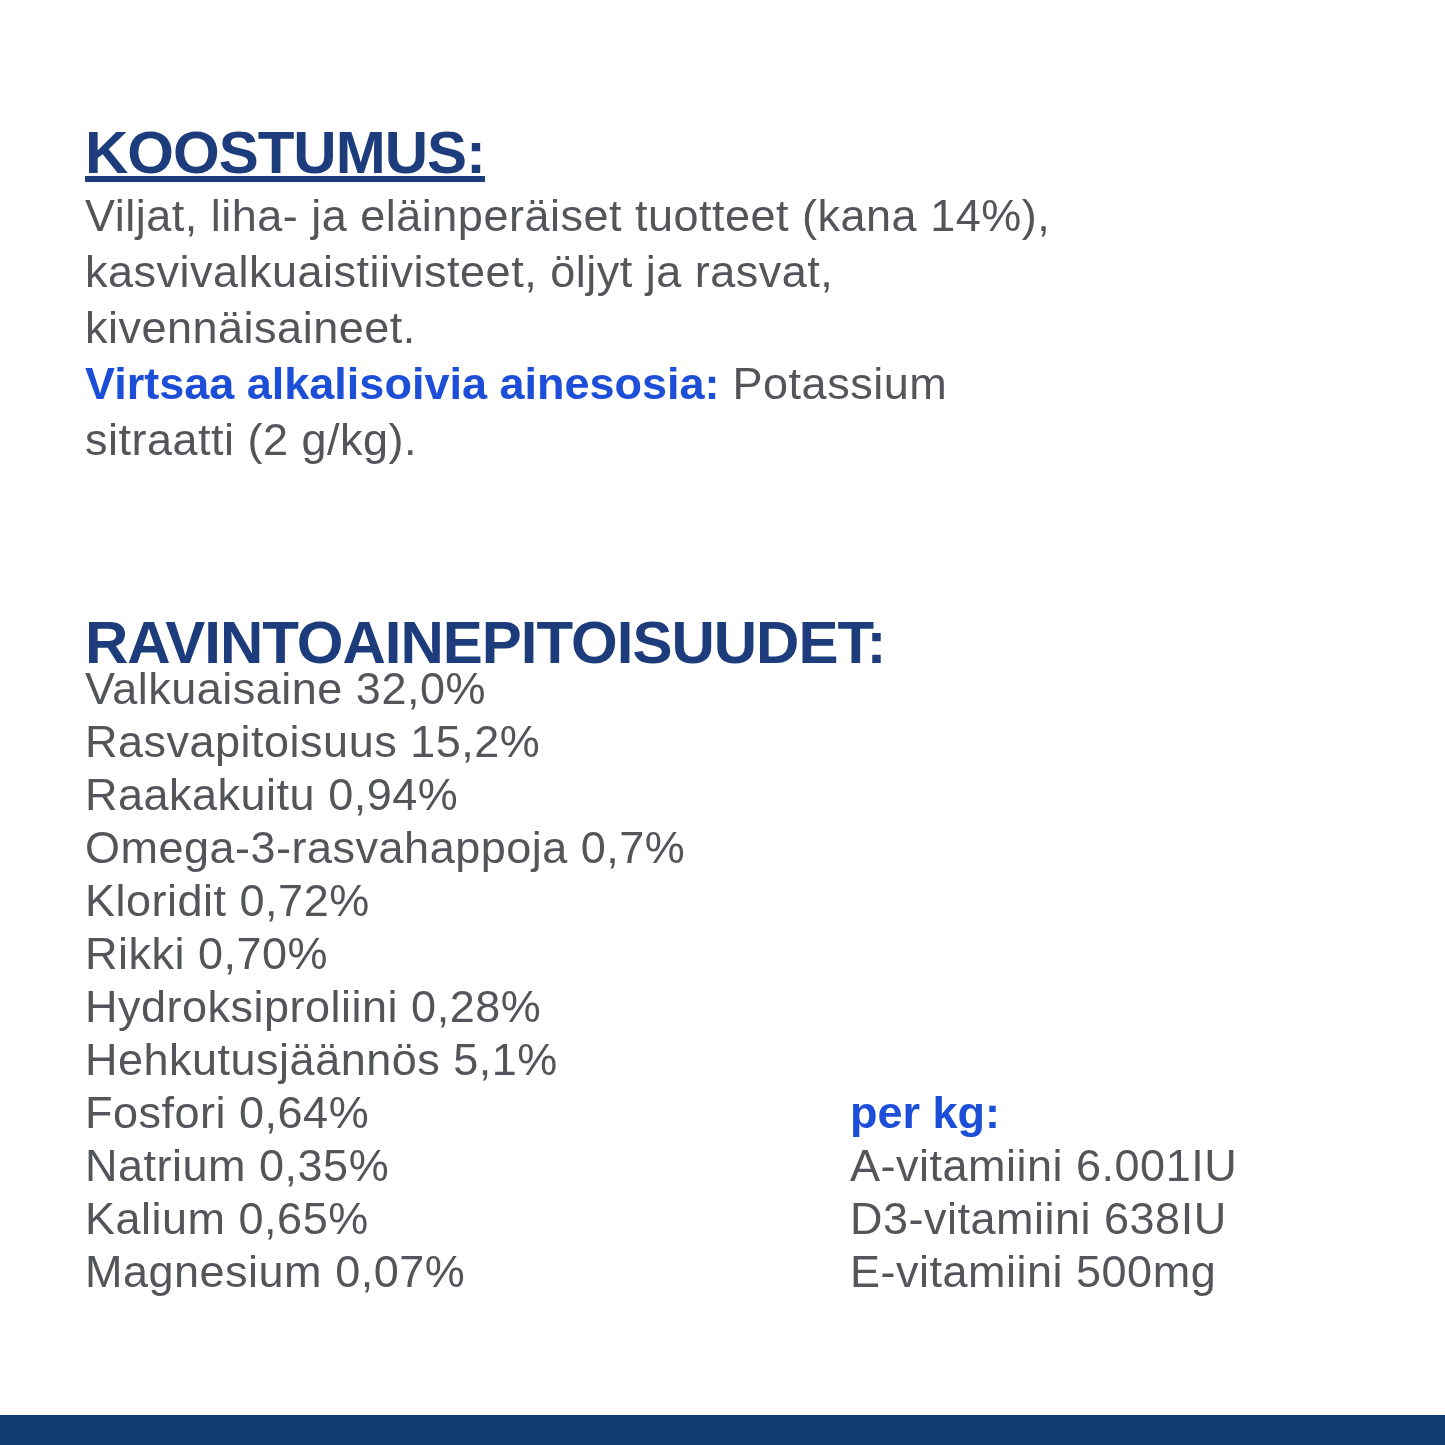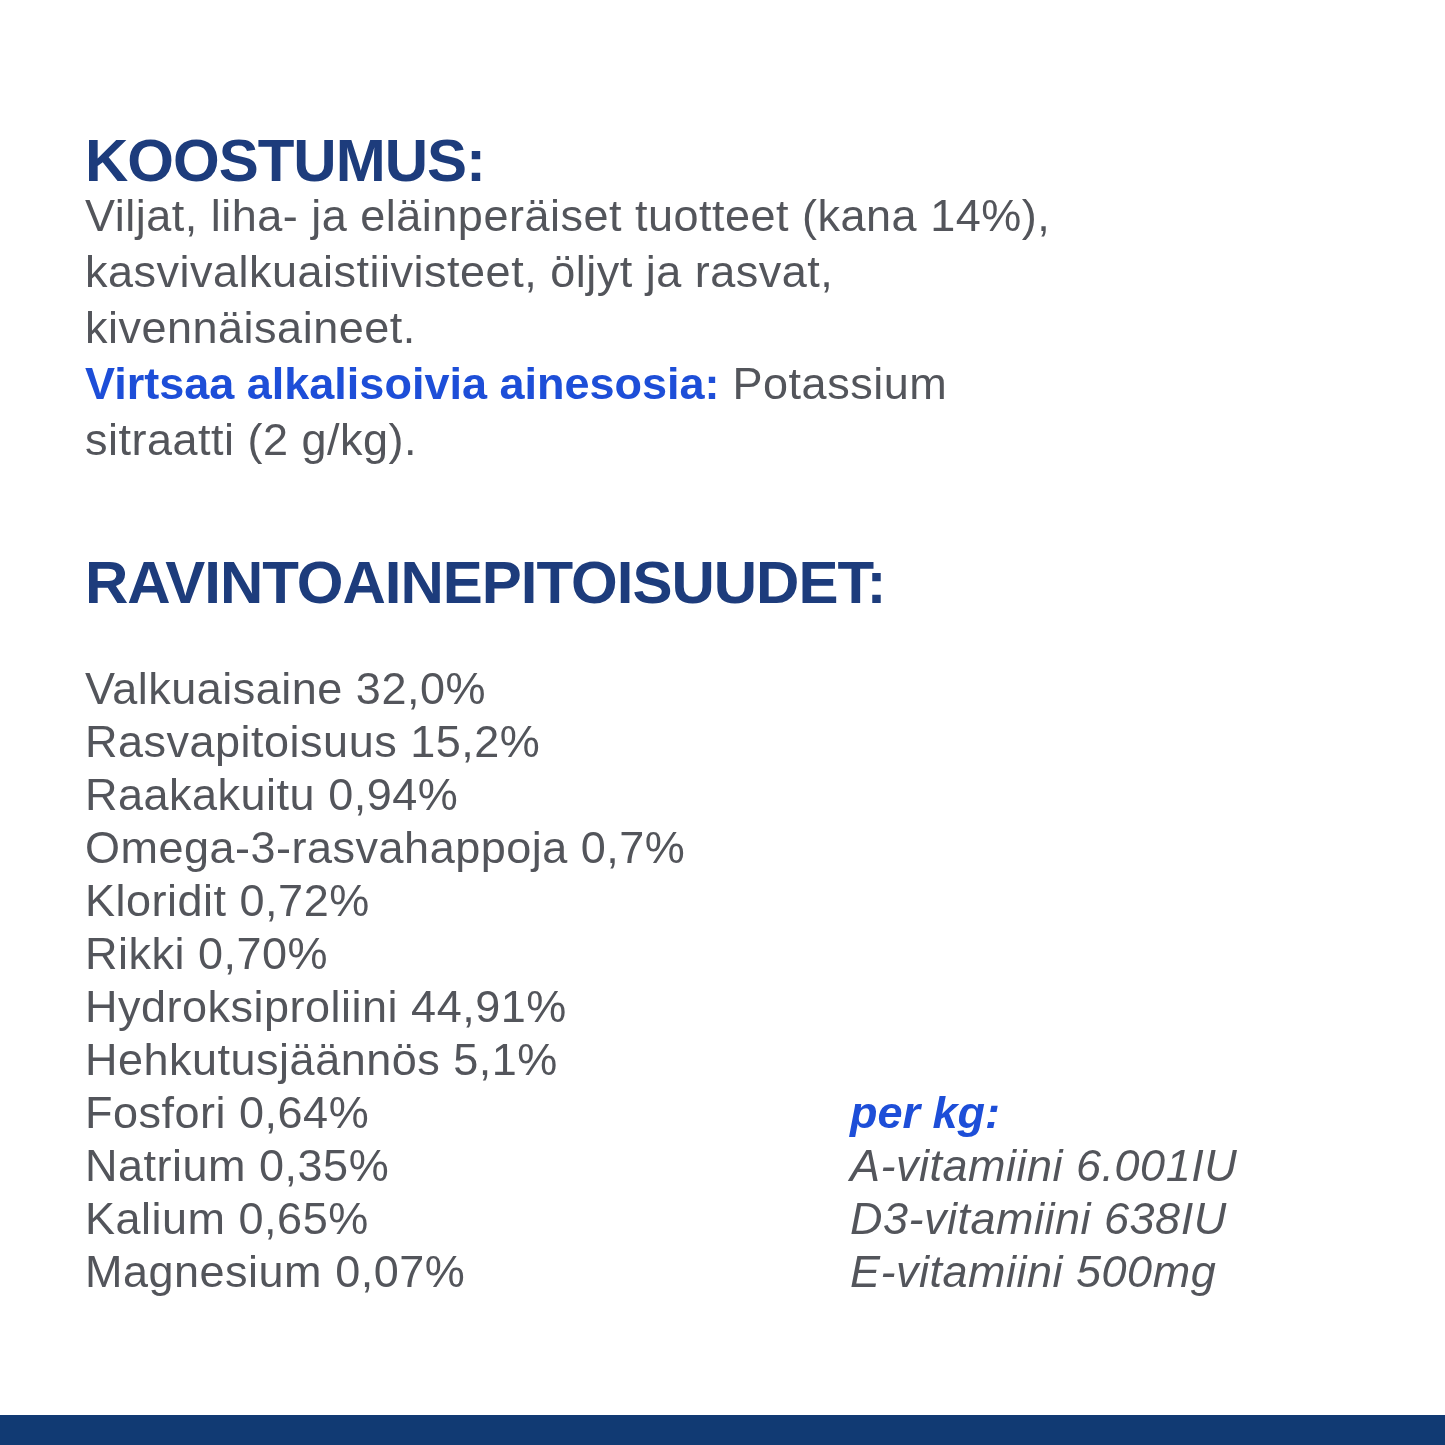--- a/index.html
+++ b/index.html
@@ -17,22 +17,22 @@
   }
   .section-heading {
     position: absolute;
     left: 85px;
     font-size: 60px;
     font-weight: 700;
     letter-spacing: -1px;
     color: #1d3c7c;
     white-space: nowrap;
   }
-  .heading-composition { top: 86px; }
-  .heading-analysis   { top: 536px; margin-top: 12px; }
+  .heading-composition { top: 78px; text-decoration: underline; }
+  .heading-analysis   { top: 596px; margin-top: 12px; }
 
   .body-text {
     color: #53555b;
     font-size: 45px;
     font-weight: 300;
     letter-spacing: 0.5px;
     line-height: 56px;
   }
   .composition-paragraph {
     position: absolute;
@@ -60,21 +60,20 @@
   .per-kg-column {
     position: absolute;
     left: 850px;
     top: 1086px;
     width: 560px;
   }
   .per-kg-column .row,
   .per-kg-column .col-label {
     line-height: 53px;
     white-space: nowrap;
-    font-style: italic;
   }
 
   .footer-bar {
     position: absolute;
     left: 0;
     bottom: 0;
     width: 100%;
     height: 30px;
     background: #113a73;
   }
@@ -103,21 +102,21 @@
       <div class="row"><span>Rasvapitoisuus</span> <span>15,2%</span></div>
 
       <div class="row"><span>Raakakuitu</span> <span>0,94%</span></div>
 
       <div class="row"><span>Omega-3-rasvahappoja</span> <span>0,7%</span></div>
 
       <div class="row"><span>Kloridit</span> <span>0,72%</span></div>
 
       <div class="row"><span>Rikki</span> <span>0,70%</span></div>
 
-      <div class="row"><span>Hydroksiproliini</span> <span>44,91%</span></div>
+      <div class="row"><span>Hydroksiproliini</span> <span>0,28%</span></div>
 
       <div class="row"><span>Hehkutusjäännös</span> <span>5,1%</span></div>
 
 
       <div class="row"><span>Fosfori</span> <span>0,64%</span></div>
 
       <div class="row"><span>Natrium</span> <span>0,35%</span></div>
 
       <div class="row"><span>Kalium</span> <span>0,65%</span></div>
 

